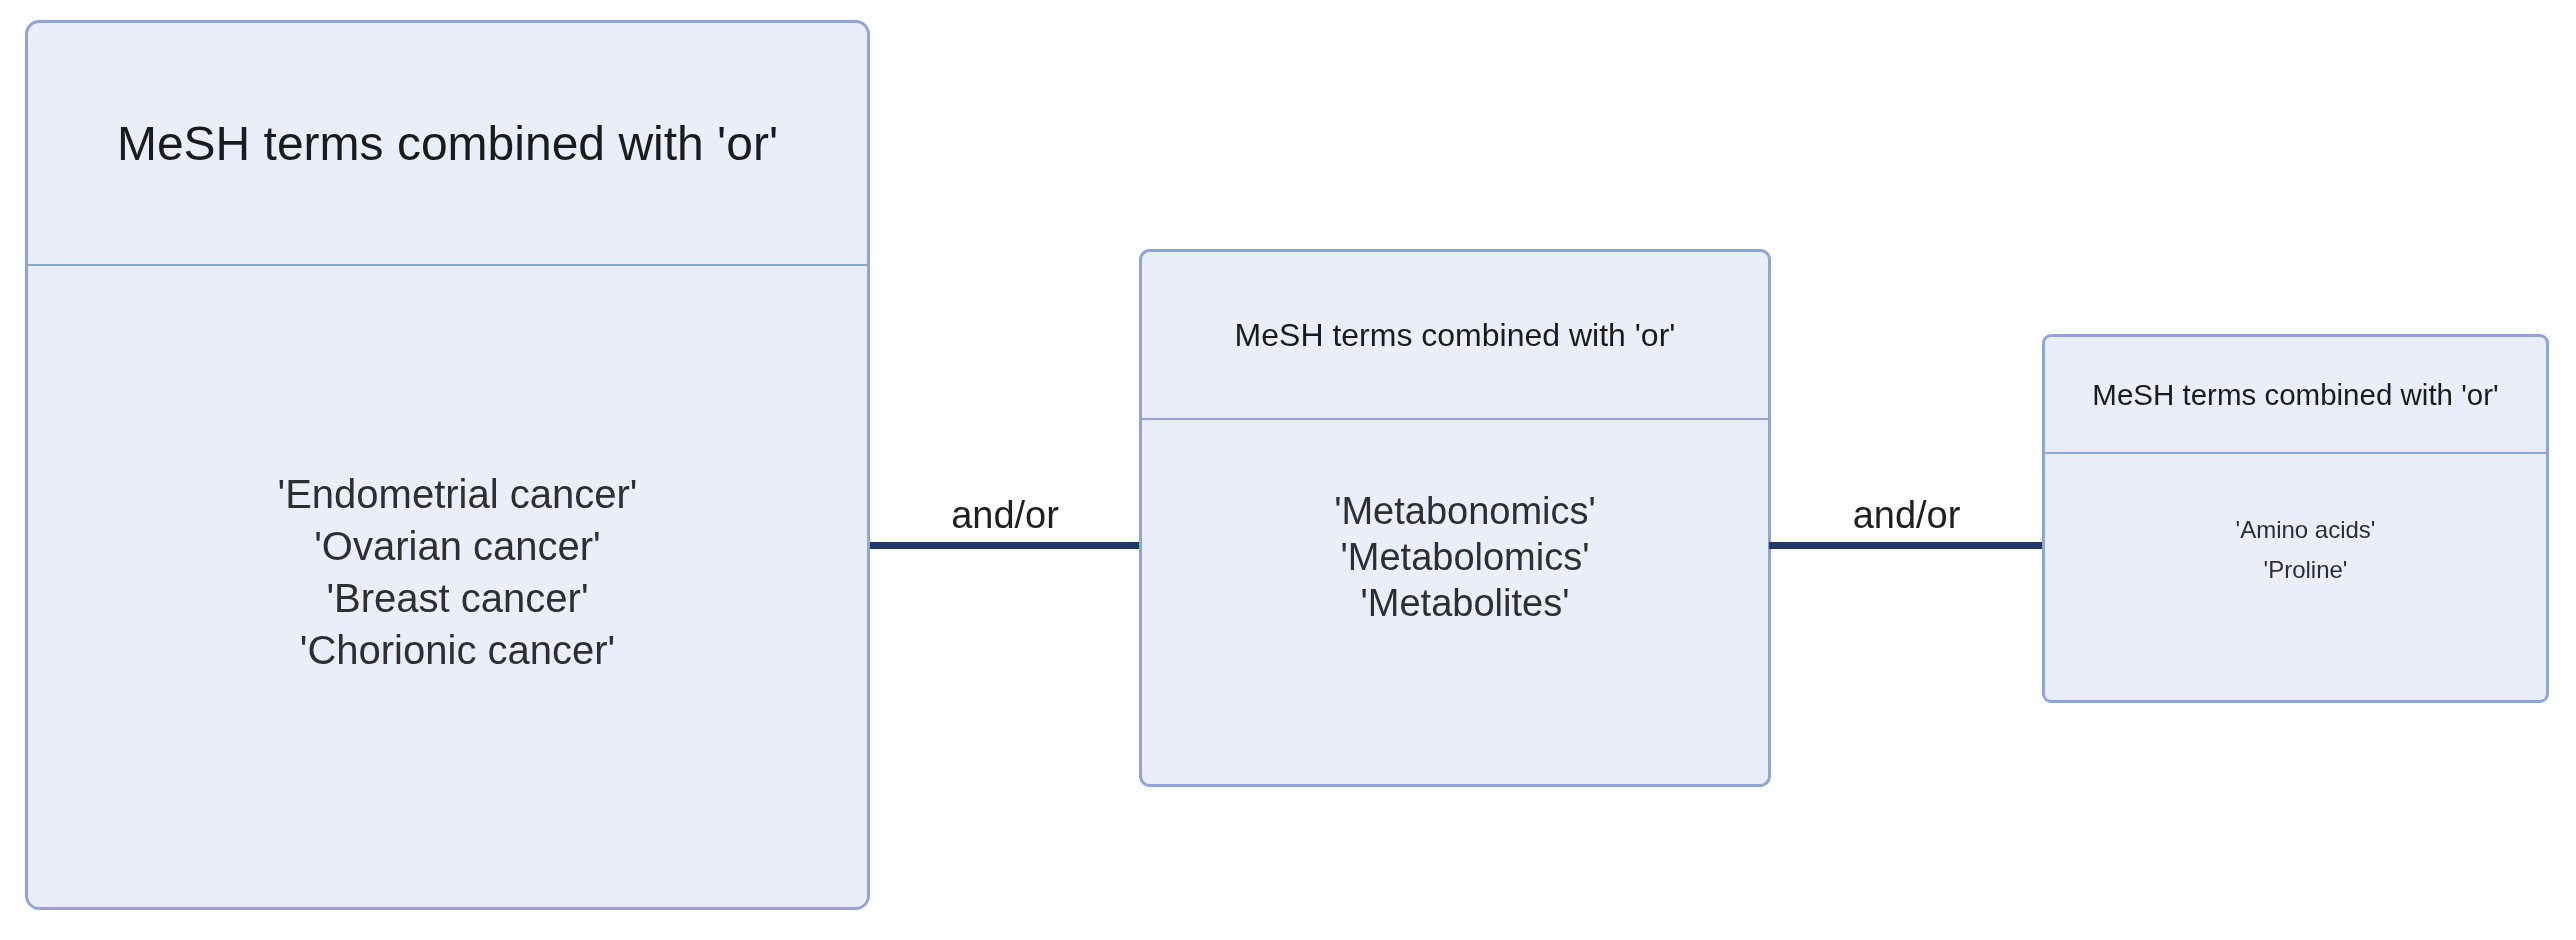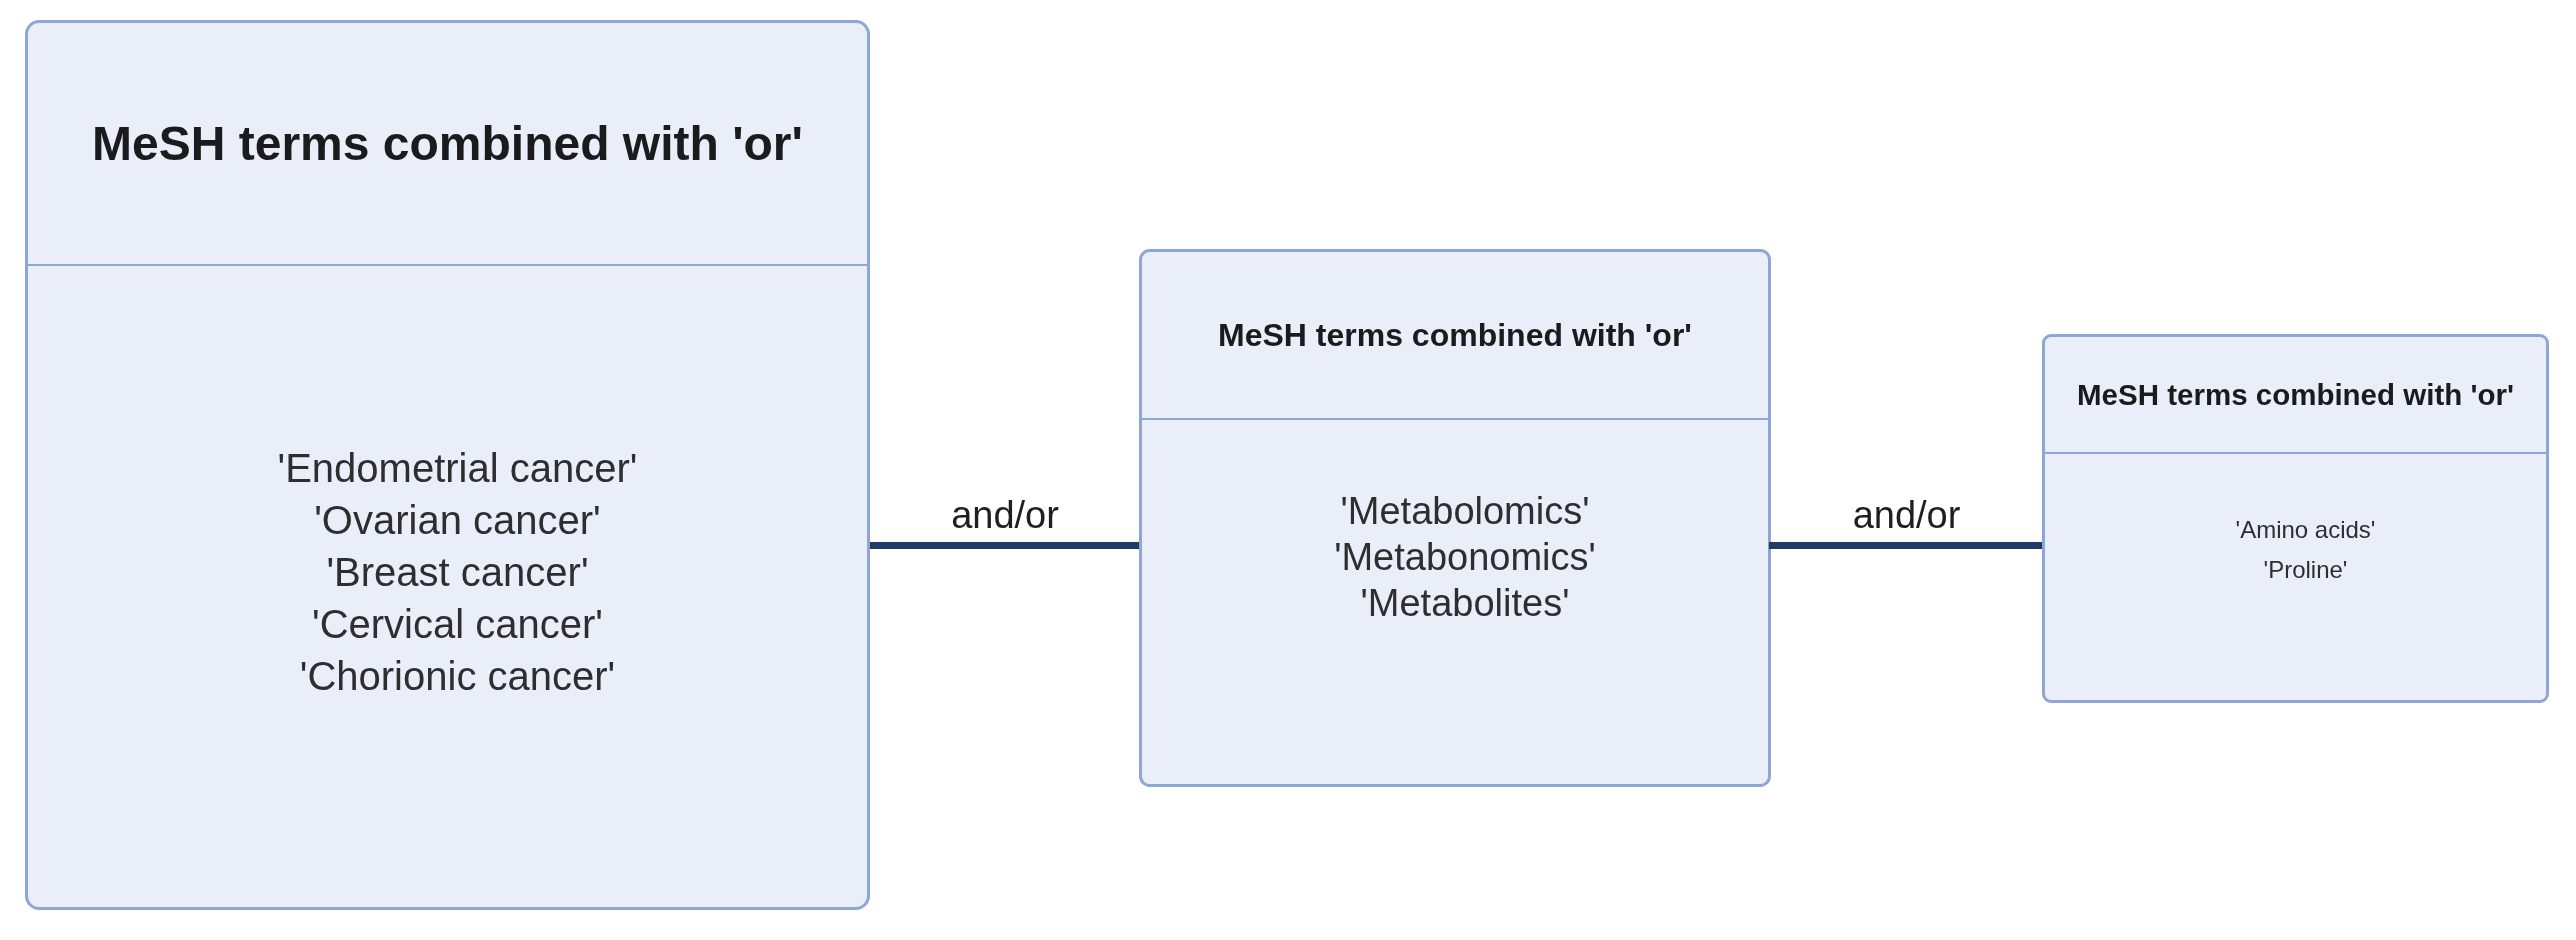--- a/index.html
+++ b/index.html
@@ -33,21 +33,21 @@
     display: flex;
     align-items: center;
     justify-content: center;
     flex: 0 0 auto;
   }
   .box-1 .box-header { height: 243px; }
   .box-2 .box-header { height: 168px; }
   .box-3 .box-header { height: 117px; }
 
   .box-title {
-    font-weight: bold;
+    font-weight: normal;
     color: var(--title-text, #1b1b1d);
     text-align: right;
     letter-spacing: 0px;
     white-space: nowrap;
   }
   .box-1 .box-title { font-size: 48px; }
   .box-2 .box-title { font-size: 32px; }
   .box-3 .box-title { font-size: 29.5px; }
 
   .box-body {
@@ -92,35 +92,34 @@
 <div id="stage">
 
   <div class="mesh-box box-1">
     <div class="box-header">
       <div class="box-title">MeSH terms combined with 'or'</div>
     </div>
     <div class="box-body">
       <div class="term-line">'Endometrial cancer'</div>
       <div class="term-line">'Ovarian cancer'</div>
       <div class="term-line">'Breast cancer'</div>
-      <div class="term-line">'Cervical cancer'</div>
       <div class="term-line">'Chorionic cancer'</div>
     </div>
   </div>
 
   <div class="connector connector-1"></div>
   <div class="connector-label label-1">and/or</div>
 
   <div class="mesh-box box-2">
     <div class="box-header">
       <div class="box-title">MeSH terms combined with 'or'</div>
     </div>
     <div class="box-body">
+      <div class="term-line">'Metabonomics'</div>
       <div class="term-line">'Metabolomics'</div>
-      <div class="term-line">'Metabonomics'</div>
       <div class="term-line">'Metabolites'</div>
     </div>
   </div>
 
   <div class="connector connector-2"></div>
   <div class="connector-label label-2">and/or</div>
 
   <div class="mesh-box box-3">
     <div class="box-header">
       <div class="box-title">MeSH terms combined with 'or'</div>

